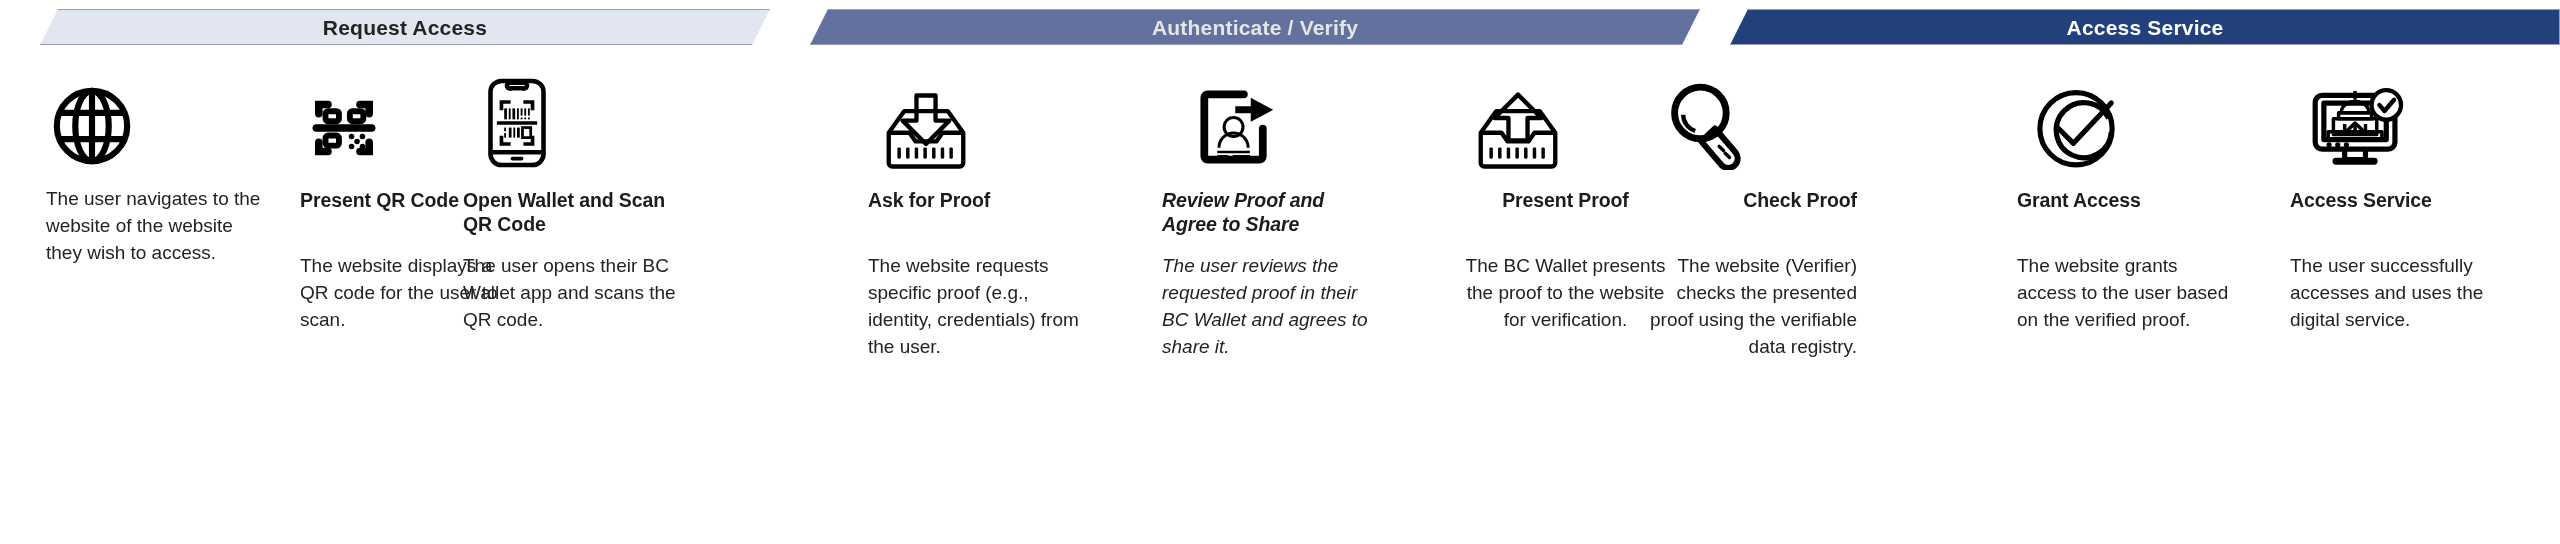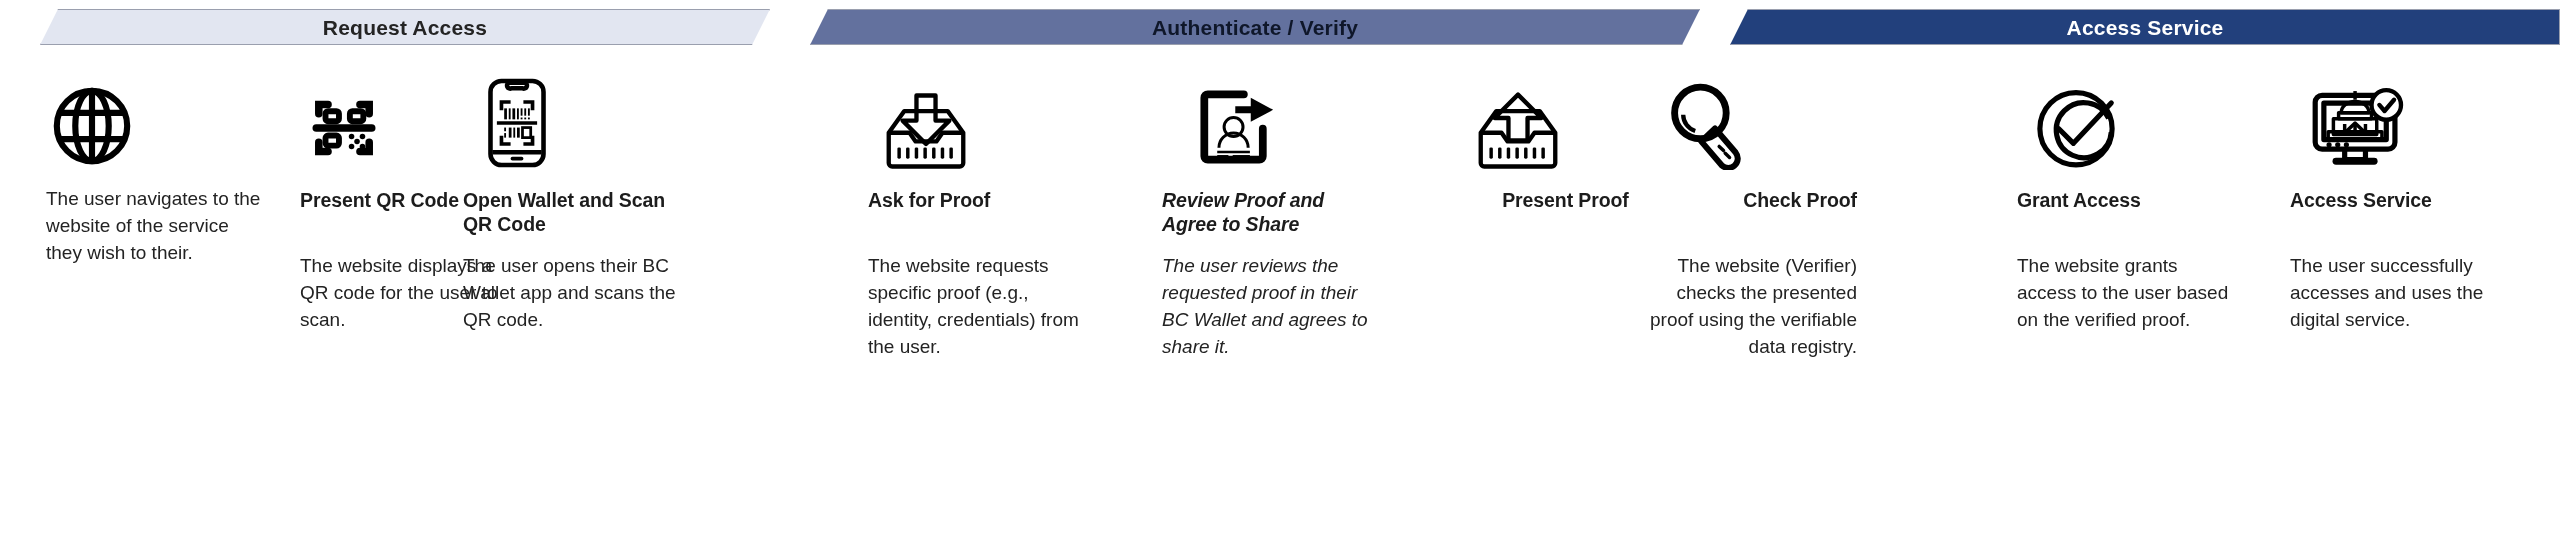--- a/index.html
+++ b/index.html
@@ -47,21 +47,21 @@
     left: 40px;
     width: 730px;
     background: #e2e6f1;
     color: #242424;
     clip-path: polygon(18px 0, 100% 0, calc(100% - 18px) 100%, 0 100%);
   }
   .banner.b2 {
     left: 810px;
     width: 890px;
     background: #63719e;
-    color: #0f172a;
+    color: #e5e5e5;
     clip-path: polygon(18px 0, 100% 0, calc(100% - 18px) 100%, 0 100%);
   }
   .banner.b3 {
     left: 1730px;
     width: 830px;
     background: #22407c;
     color: #ffffff;
     clip-path: polygon(18px 0, 100% 0, 100% 100%, 0 100%);
   }
 
@@ -130,21 +130,21 @@
           <g fill="none" stroke="#000" stroke-width="7">
             <circle cx="50" cy="50" r="40"></circle>
             <ellipse cx="50" cy="50" rx="19" ry="40"></ellipse>
             <line x1="50" y1="10" x2="50" y2="90"></line>
             <line x1="12" y1="35" x2="88" y2="35"></line>
             <line x1="12" y1="65" x2="88" y2="65"></line>
           </g>
         </svg>
         </span>
       </div>
-      <div class="step-body">The user navigates to the website of the service they wish to their.</div>
+      <div class="step-body">The user navigates to the website of the website they wish to access.</div>
     </div>
 
     <div class="step" style="left:300px;">
       <div class="icon-wrap">
         <span>
         <svg width="84" height="84" viewBox="0 0 100 100">
           <g fill="none" stroke="#000" stroke-width="9" stroke-linecap="round">
             <path d="M20 33 V22 h11"></path>
             <path d="M80 33 V22 h-11"></path>
             <path d="M20 67 V78 h11"></path>
@@ -288,20 +288,21 @@
             <rect x="62" y="64" width="4" height="13" rx="1.6"></rect>
             <rect x="72" y="64" width="4" height="13" rx="1.6"></rect>
             <rect x="82" y="64" width="4" height="13" rx="1.6"></rect>
           </g>
         </svg>
         </span>
       </div>
       <div class="title-slot">
           <div class="step-title">Present Proof</div>
         </div>
+      <div class="step-body">The BC Wallet presents the proof to the website for verification.</div>
     </div>
 
     <div class="step" style="left:1642px;text-align:right;">
       <div class="icon-wrap" style="padding-left:24px;">
         <span>
         <svg width="86" height="90" viewBox="0 0 100 104">
           <g fill="none" stroke="#000" stroke-width="8">
             <circle cx="40" cy="38" r="30"></circle>
           </g>
           <g fill="none" stroke="#000" stroke-width="5">

